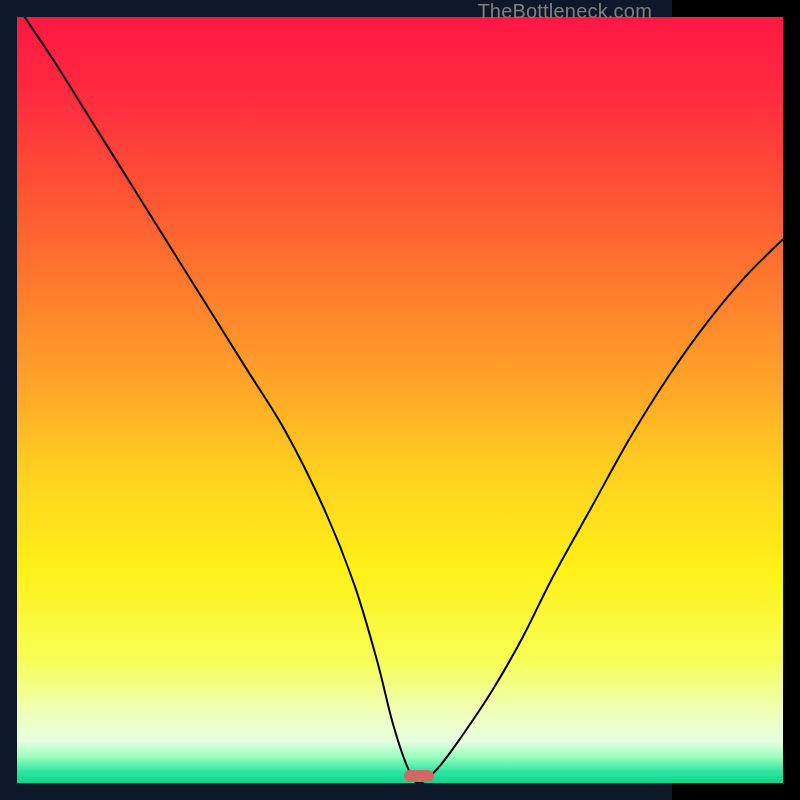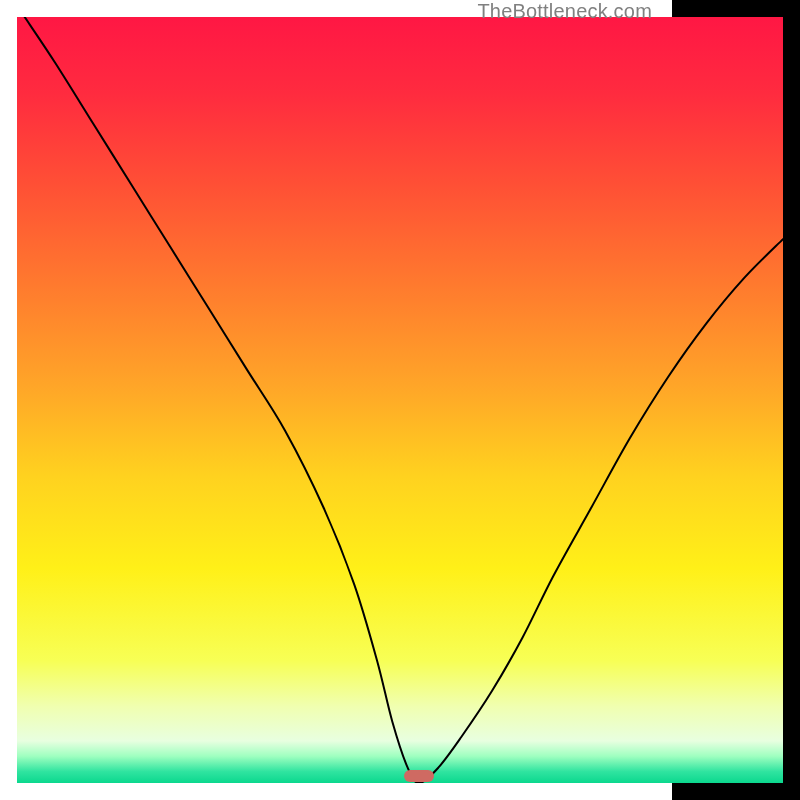--- a/index.html
+++ b/index.html
@@ -8,21 +8,21 @@
     width: 800px;
     height: 800px;
     background: #000;
     overflow: hidden;
     font-family: Arial, Helvetica, sans-serif;
   }
   .frame {
     position: relative;
     width: 672px;
     height: 800px;
-    background: #ffffff;
+    background: #0f172a;
   }
   .plot {
     position: absolute;
     left: 17px;
     top: 17px;
     width: 766px;
     height: 766px;
     overflow: hidden;
   }
   .grad {

